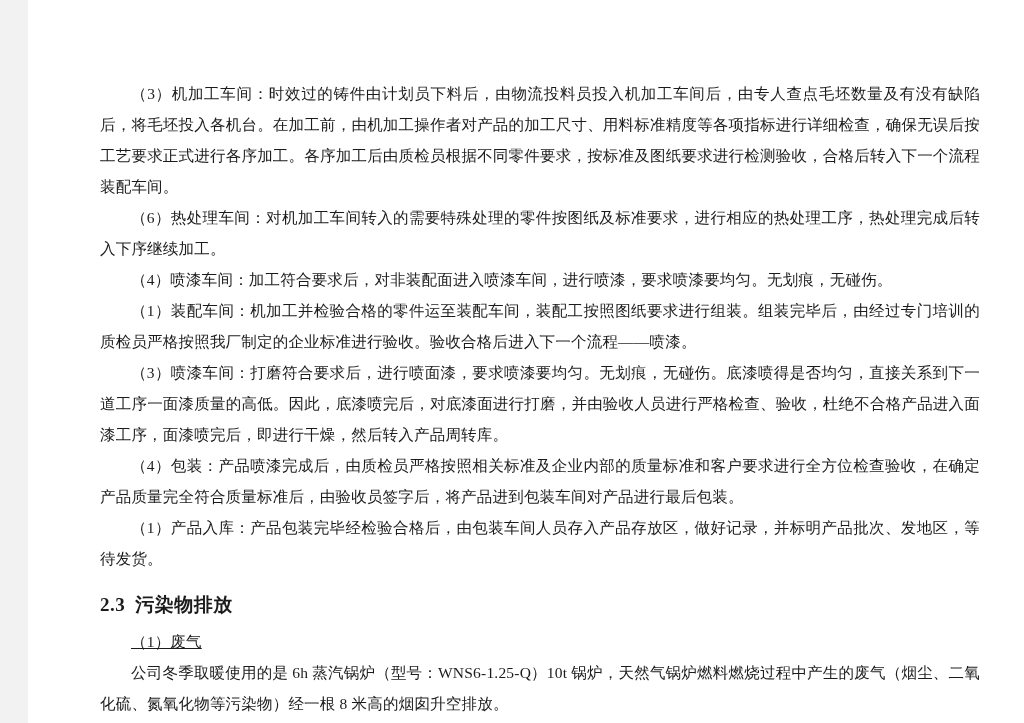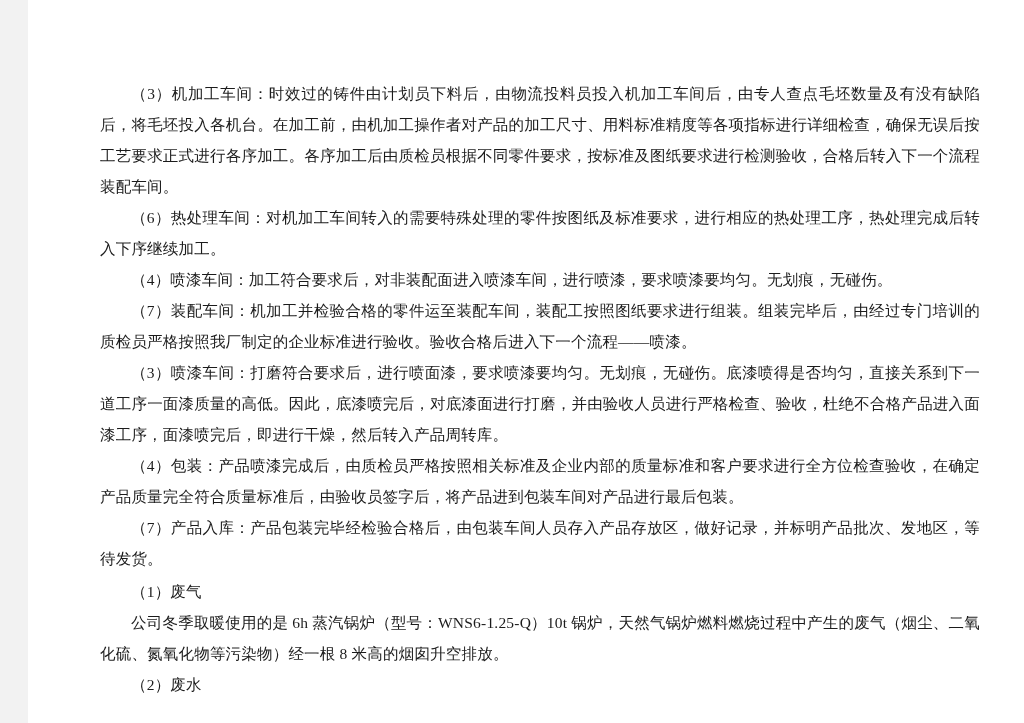--- a/index.html
+++ b/index.html
@@ -43,35 +43,39 @@
     color: #1b1b1b;
     line-height: 34px;
     margin: 14px 0 4px 0;
     letter-spacing: 0.5px;
   }
   .heading .num {
     margin-right: 10px;
   }
   .gap-top {
     margin-top: 2px;
+    text-decoration: underline;
   }
 </style>
 </head>
 <body>
 
 <div class="page">
   <div class="content">
 
     <p class="para indent">（3）机加工车间：时效过的铸件由计划员下料后，由物流投料员投入机加工车间后，由专人查点毛坯数量及有没有缺陷后，将毛坯投入各机台。在加工前，由机加工操作者对产品的加工尺寸、用料标准精度等各项指标进行详细检查，确保无误后按工艺要求正式进行各序加工。各序加工后由质检员根据不同零件要求，按标准及图纸要求进行检测验收，合格后转入下一个流程装配车间。</p>
     <p class="para indent">（6）热处理车间：对机加工车间转入的需要特殊处理的零件按图纸及标准要求，进行相应的热处理工序，热处理完成后转入下序继续加工。</p>
     <p class="para indent">（4）喷漆车间：加工符合要求后，对非装配面进入喷漆车间，进行喷漆，要求喷漆要均匀。无划痕，无碰伤。</p>
-    <p class="para indent">（7）装配车间：机加工并检验合格的零件运至装配车间，装配工按照图纸要求进行组装。组装完毕后，由经过专门培训的质检员严格按照我厂制定的企业标准进行验收。验收合格后进入下一个流程——喷漆。</p>
+    <p class="para indent">（1）装配车间：机加工并检验合格的零件运至装配车间，装配工按照图纸要求进行组装。组装完毕后，由经过专门培训的质检员严格按照我厂制定的企业标准进行验收。验收合格后进入下一个流程——喷漆。</p>
     <p class="para indent">（3）喷漆车间：打磨符合要求后，进行喷面漆，要求喷漆要均匀。无划痕，无碰伤。底漆喷得是否均匀，直接关系到下一道工序一面漆质量的高低。因此，底漆喷完后，对底漆面进行打磨，并由验收人员进行严格检查、验收，杜绝不合格产品进入面漆工序，面漆喷完后，即进行干燥，然后转入产品周转库。</p>
     <p class="para indent">（4）包装：产品喷漆完成后，由质检员严格按照相关标准及企业内部的质量标准和客户要求进行全方位检查验收，在确定产品质量完全符合质量标准后，由验收员签字后，将产品进到包装车间对产品进行最后包装。</p>
-    <p class="para indent">（7）产品入库：产品包装完毕经检验合格后，由包装车间人员存入产品存放区，做好记录，并标明产品批次、发地区，等待发货。</p>
+    <p class="para indent">（1）产品入库：产品包装完毕经检验合格后，由包装车间人员存入产品存放区，做好记录，并标明产品批次、发地区，等待发货。</p>
 
+    <h2 class="heading">
+      <span class="num">2.3</span><span>污染物排放</span>
+    </h2>
 
     <p class="para indent gap-top">（1）废气</p>
     <p class="para indent">公司冬季取暖使用的是 6h 蒸汽锅炉（型号：WNS6-1.25-Q）10t 锅炉，天然气锅炉燃料燃烧过程中产生的废气（烟尘、二氧化硫、氮氧化物等污染物）经一根 8 米高的烟囱升空排放。</p>
     <p class="para indent">（2）废水</p>
 
   </div>
 </div>
 
 </body></html>

